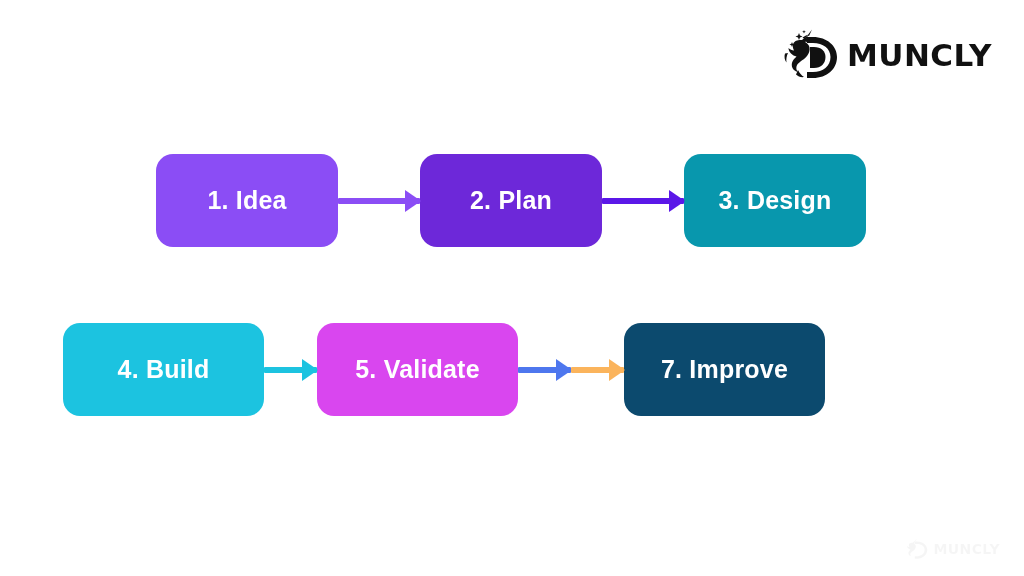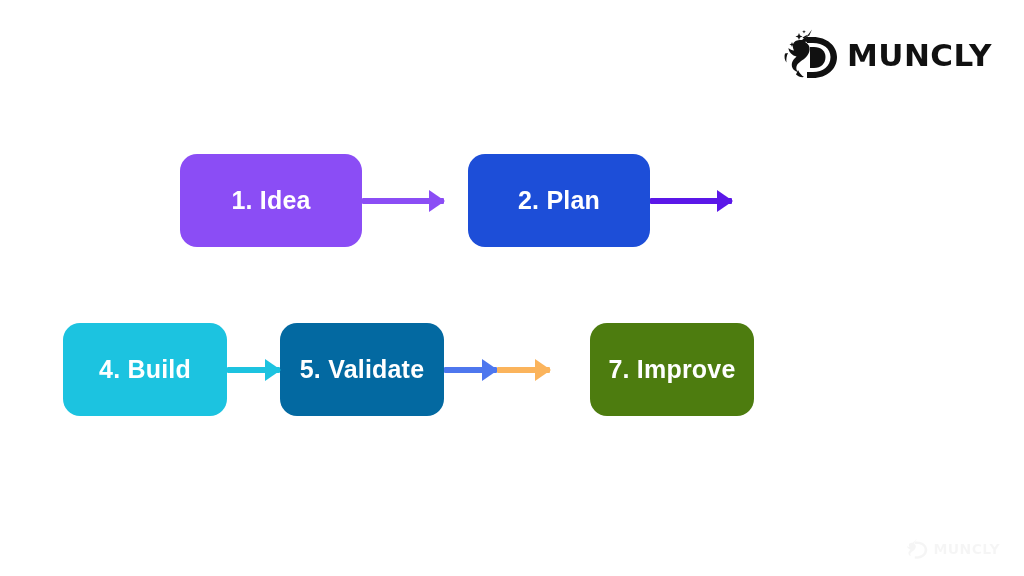--- a/index.html
+++ b/index.html
@@ -67,23 +67,23 @@
   .step-label {
     color: #ffffff;
     font-size: 25px;
     font-weight: 700;
     letter-spacing: 0.2px;
     white-space: nowrap;
     line-height: 1;
   }
 
   
-  #row-1 .step-box { width: 182px; margin-left: 24px; }
-  
-  #row-2 .step-box { width: 164px; }
+  #row-1 .step-box { width: 182px; }
+  
+  #row-2 .step-box { width: 201px; }
 
   
   .arrow {
     position: relative;
     height: 26px;
     display: flex;
     align-items: center;
     flex: 0 0 auto;
   }
   #row-1 .arrow { width: 82px; }
@@ -169,58 +169,61 @@
 
     <div class="step-box" style="background-color: rgb(139, 77, 245);">
       <span class="step-label">1. Idea</span>
     </div>
 
     <div class="arrow" style="color: rgb(139, 77, 245);">
       <span class="shaft"></span>
       <span class="head"></span>
     </div>
 
-    <div class="step-box" style="background-color: #1d4ed8;">
+    <div class="step-box" style="background-color: #6d28d9;">
       <span class="step-label">2. Plan</span>
     </div>
 
     <div class="arrow" style="color: rgb(91, 23, 232);">
       <span class="shaft"></span>
       <span class="head"></span>
     </div>
 
+    <div class="step-box" style="background-color: rgb(8, 151, 173);">
+      <span class="step-label">3. Design</span>
+    </div>
   </div>
 
   <div class="flow-row" id="row-2">
 
     <div class="step-box" style="background-color: rgb(28, 195, 224);">
       <span class="step-label">4. Build</span>
     </div>
 
     <div class="arrow" style="color: rgb(28, 195, 224);">
       <span class="shaft"></span>
       <span class="head"></span>
     </div>
 
-    <div class="step-box" style="background-color: #0369a1;">
+    <div class="step-box" style="background-color: #d946ef;">
       <span class="step-label">5. Validate</span>
     </div>
 
     <div class="arrow" style="color: rgb(78, 119, 238);">
       <span class="shaft"></span>
       <span class="head"></span>
     </div>
 
 
     <div class="arrow" style="color: rgb(251, 180, 92);">
       <span class="shaft"></span>
       <span class="head"></span>
     </div>
 
-    <div class="step-box" style="background-color: #4d7c0f; margin-left: 40px;">
+    <div class="step-box" style="background-color: #0c4a6e;">
       <span class="step-label">7. Improve</span>
     </div>
   </div>
 
   <div id="watermark">
     <span class="wm-mark">
       <svg class="wm-mark" viewBox="0 0 62 58" xmlns="http://www.w3.org/2000/svg" aria-hidden="true">
         <path d="M34 11 C48 11 58 20 58 31 C58 43 48 52 34 52 L28 52 L28 46 L34 46
                  C44 46 51.5 40 51.5 31 C51.5 22.5 44 17 34 17 L28 17 L28 11 Z" fill="#111111"></path>
         <path d="M23 14 C25.5 12 27.5 10.5 29 9.5 C28 12 27 14.5 26.5 16.5

